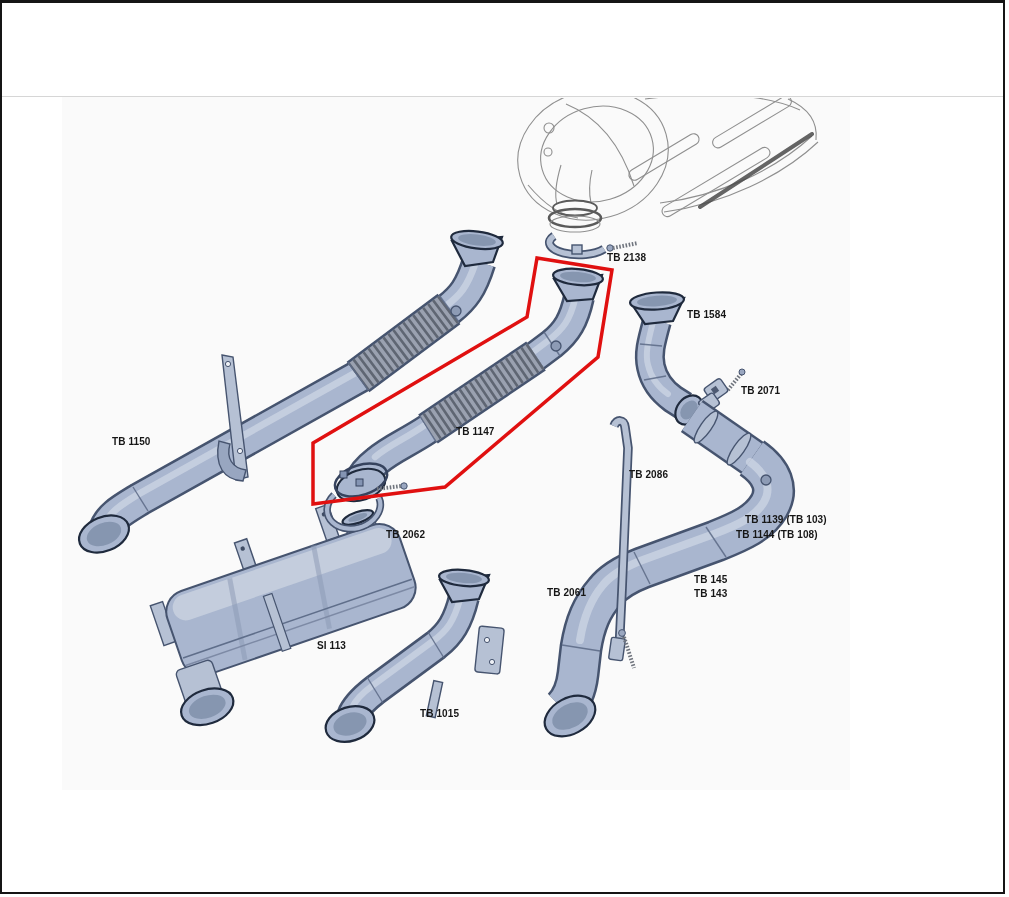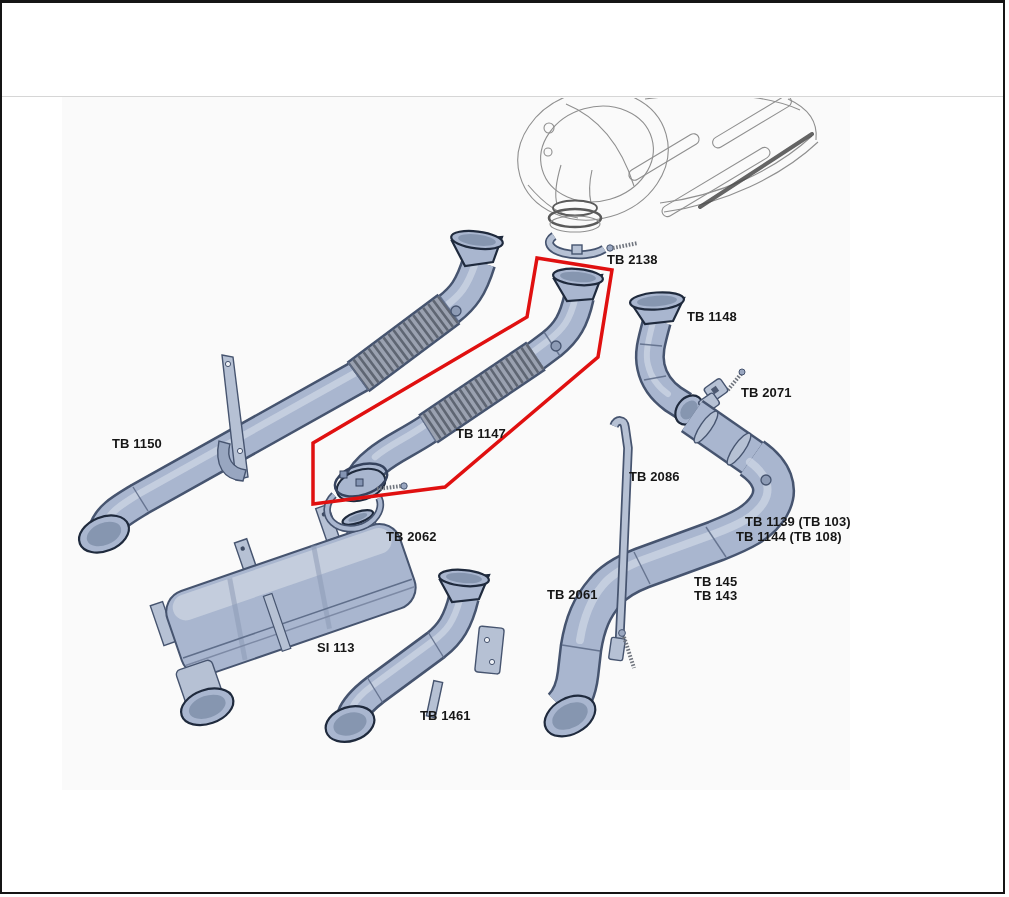--- a/index.html
+++ b/index.html
@@ -19,21 +19,21 @@
     position:absolute;left:0;top:96px;width:1005px;height:1px;
     background:var(--divider,#d6d6d6);
   }
   .plate{
     position:absolute;left:62px;top:97px;width:788px;height:693px;
     background:var(--plate-bg,#fafafa);
   }
   .drawing{position:absolute;left:0;top:0;width:1009px;height:897px;}
   .plabel{
     position:absolute;
-    font-size:13px;font-weight:bold;letter-spacing:.1px;
+    font-size:10px;font-weight:bold;letter-spacing:.1px;
     color:var(--label-color,#161616);
     white-space:nowrap;line-height:1.05;
   }
   
   .wf{stroke:var(--wireframe,#8f8f8f);fill:none;stroke-width:1.1}
   .wfd{stroke:#5a5a5a;fill:none}
   .po{stroke:var(--pipe-dark,#46546f);fill:none;stroke-linecap:butt;stroke-linejoin:round}
   .pf{stroke:var(--pipe-fill,#a9b6cf);fill:none;stroke-linecap:butt;stroke-linejoin:round}
   .ph{stroke:var(--pipe-light,#cdd6e4);fill:none;opacity:.75;stroke-linecap:round}
   .fxb{stroke:var(--flex-fill,#9aa1b0);fill:none}
@@ -227,29 +227,29 @@
       <circle cx="622" cy="633" r="3.4" fill="#9aa7c0" stroke="#46546f" stroke-width="1"></circle>
       <line class="screw" x1="624" y1="637" x2="634" y2="668"></line>
     </g>
 
     <g>
       <polygon class="red" points="537,258 612,270 598,357 445,487 313,504 313,443 527,317"></polygon>
     </g>
   </svg>
 
   <div class="plabel" style="left:607px;top:253px">TB 2138</div>
-  <div class="plabel" style="left:687px;top:310px">TB 1148</div>
+  <div class="plabel" style="left:687px;top:310px">TB 1584</div>
   <div class="plabel" style="left:741px;top:386px">TB 2071</div>
   <div class="plabel" style="left:112px;top:437px">TB 1150</div>
   <div class="plabel" style="left:456px;top:427px">TB 1147</div>
   <div class="plabel" style="left:629px;top:470px">TB 2086</div>
   <div class="plabel" style="left:386px;top:530px">TB 2062</div>
   <div class="plabel" style="left:745px;top:515px">TB 1139 (TB 103)</div>
   <div class="plabel" style="left:736px;top:530px">TB 1144 (TB 108)</div>
   <div class="plabel" style="left:694px;top:575px">TB 145</div>
   <div class="plabel" style="left:694px;top:589px">TB 143</div>
   <div class="plabel" style="left:547px;top:588px">TB 2061</div>
   <div class="plabel" style="left:317px;top:641px">SI 113</div>
-  <div class="plabel" style="left:420px;top:709px">TB 1461</div>
+  <div class="plabel" style="left:420px;top:709px">TB 1015</div>
 
   <div class="divider"></div>
   <div class="frame"></div>
 </div>
 
 </body></html>

